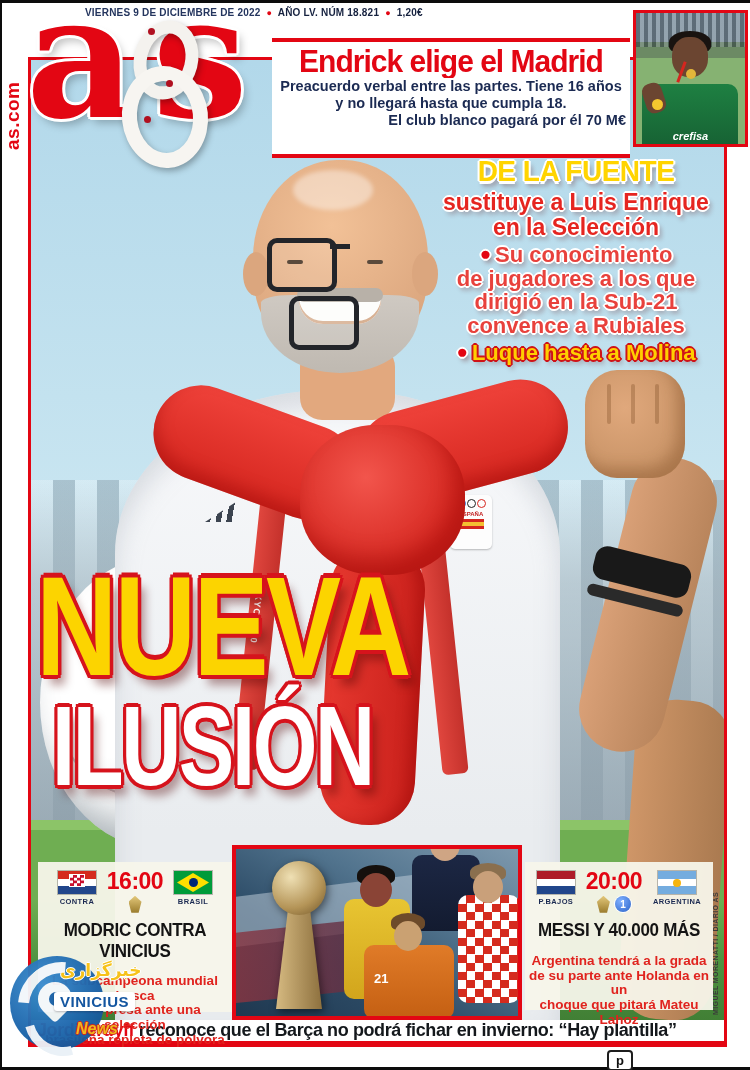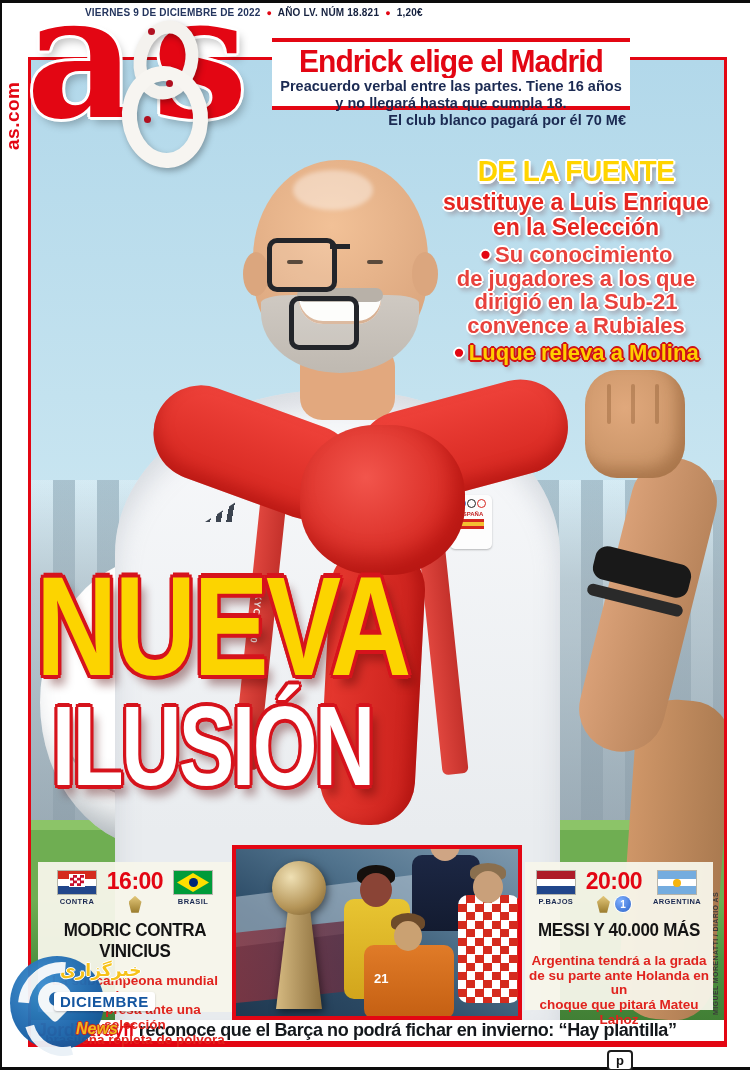--- a/index.html
+++ b/index.html
@@ -98,21 +98,21 @@
   .logo{left:26px;top:18px;width:244px;height:136px;z-index:4}
   .logo-text{position:absolute;left:0;top:-46px;font-family:"DejaVu Serif",serif;font-weight:bold;
       font-size:170px;line-height:1;color:#e30613;letter-spacing:16px;
       text-shadow:-3px 0 #fff,3px 0 #fff,0 -3px #fff,0 3px #fff,-2px -2px #fff,2px 2px #fff,-2px 2px #fff,2px -2px #fff,4px 6px 8px rgba(0,0,0,.25)}
   .trophy{position:absolute;left:92px;top:2px;width:80px;height:132px;filter:drop-shadow(2px 3px 3px rgba(0,0,0,.3))}
   .trophy .tu{position:absolute;left:16px;top:0;width:38px;height:54px;border:13px solid #f4f2ee;border-radius:50%;transform:rotate(14deg)}
   .trophy .tl{position:absolute;left:4px;top:46px;width:56px;height:72px;border:15px solid #f7f5f1;border-radius:50%;transform:rotate(-6deg)}
   .trophy em{position:absolute;width:7px;height:7px;background:#b01020;border-radius:50%}
 
   
-  .ebox{left:272px;top:38px;width:358px;height:72px;background:#fff;z-index:4;box-sizing:border-box;
+  .ebox{left:272px;top:38px;width:358px;height:120px;background:#fff;z-index:4;box-sizing:border-box;
       border-top:4px solid #e30613;border-bottom:4px solid #e30613}
   .ebox h1{margin:2px 0 0;text-align:center;font-size:30px;color:#e30613;letter-spacing:-1px;transform:scaleY(1.05)}
   .ebox .s{font-size:14.5px;font-weight:bold;color:#1b2a52;line-height:1.18;text-align:center}
   .ebox .s3{text-align:right;padding-right:4px}
 
   
   .ephoto{left:633px;top:10px;width:115px;height:137px;box-sizing:border-box;border:3px solid #e30613;z-index:4;overflow:hidden;
       background:linear-gradient(180deg,#93a7b3 0 22%,#6c8a64 22% 34%,#86b272 34%)}
   .ephoto .crowd{position:absolute;left:0;top:0;width:100%;height:34px;
       background:repeating-linear-gradient(90deg,rgba(40,50,60,.5) 0 4px,rgba(150,160,170,.4) 4px 8px)}
@@ -317,33 +317,44 @@
     </span>
   </div>
 
   <div class="abs ebox">
     <h1>Endrick elige el Madrid</h1>
     <div class="s">Preacuerdo verbal entre las partes. Tiene 16 años</div>
     <div class="s">y no llegará hasta que cumpla 18.</div>
     <div class="s s3">El club blanco pagará por él 70 M€</div>
   </div>
 
+  <div class="abs ephoto">
+    <span class="crowd"></span>
+    <span class="shirt"></span>
+    <span class="ehair"></span>
+    <span class="ehead"></span>
+    <span class="ribbon"></span>
+    <span class="medal"></span>
+    <span class="thumb"></span>
+    <span class="ebadge"></span>
+    <span class="sponsor">crefisa</span>
+  </div>
 
   <div class="abs dlf">
     <div class="t ow">DE LA FUENTE</div>
     <div class="st ow pre">sustituye a Luis Enrique
 en la Selección</div>
     <div class="b1 ow">
       <span class="dot">●</span><span>Su conocimiento</span>
       <div class="pre">de jugadores a los que
 dirigió en la Sub-21
 convence a Rubiales</div>
     </div>
     <div class="b2 or">
-      <span class="dot ow">●</span><span>Luque releva a Molina</span>
+      <span class="dot ow">●</span><span>Luque hasta a Molina</span>
     </div>
   </div>
 
   <div class="abs big nueva">NUEVA</div>
   <div class="abs big ilusion">ILUSIÓN</div>
 
   <div class="abs card card-left">
     <div class="flagrow">
       <div class="fcol">
         <span class="flag cro">
@@ -431,17 +442,17 @@
   <div class="abs plogo">p</div>
 
   <div class="abs wm">
     <div class="wm-ball">
       <i class="arc"></i>
         <i class="arc2"></i>
         <i class="pin"></i>
         <i class="pinc"></i>
     </div>
     <div class="wm-per">خبرگزاری</div>
-    <div class="wm-name">DICIEMBRE</div>
+    <div class="wm-name">VINICIUS</div>
     <div class="wm-news">News</div>
   </div>
 
 </div>
 
 </body></html>

